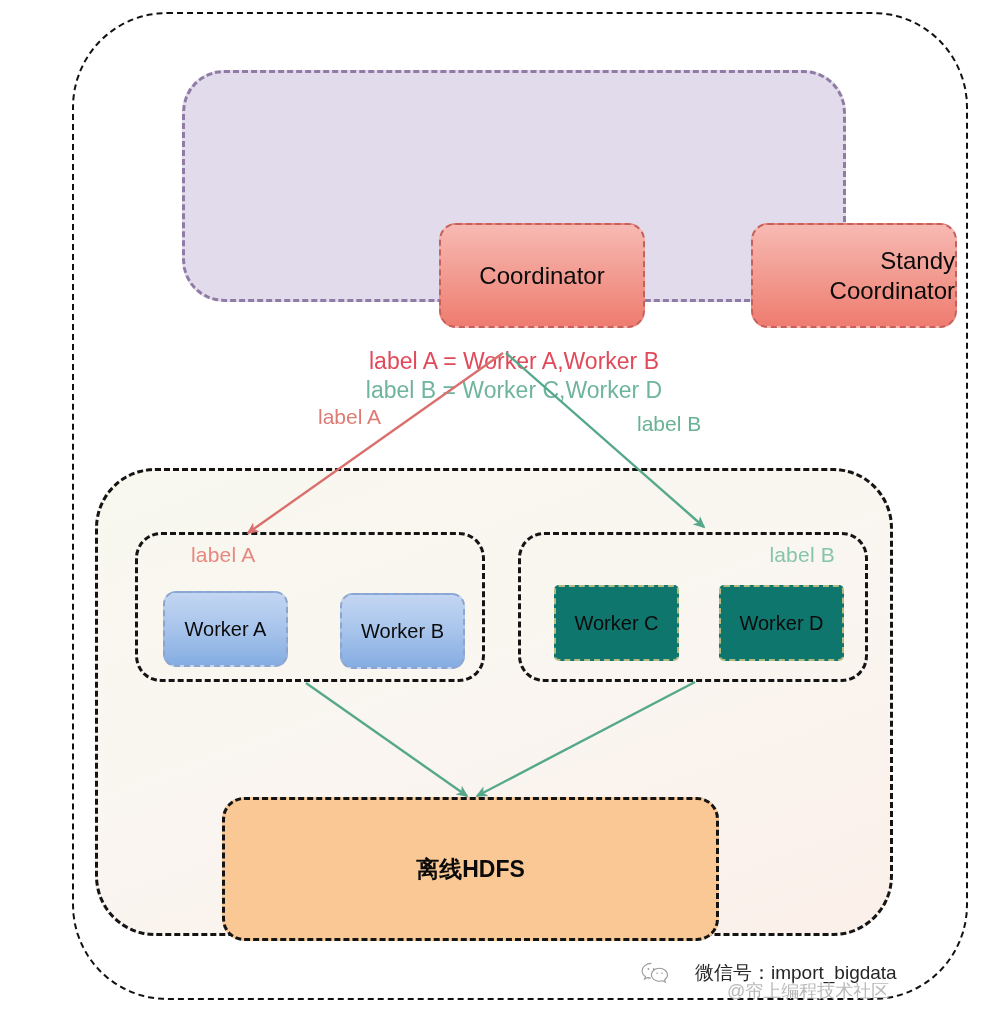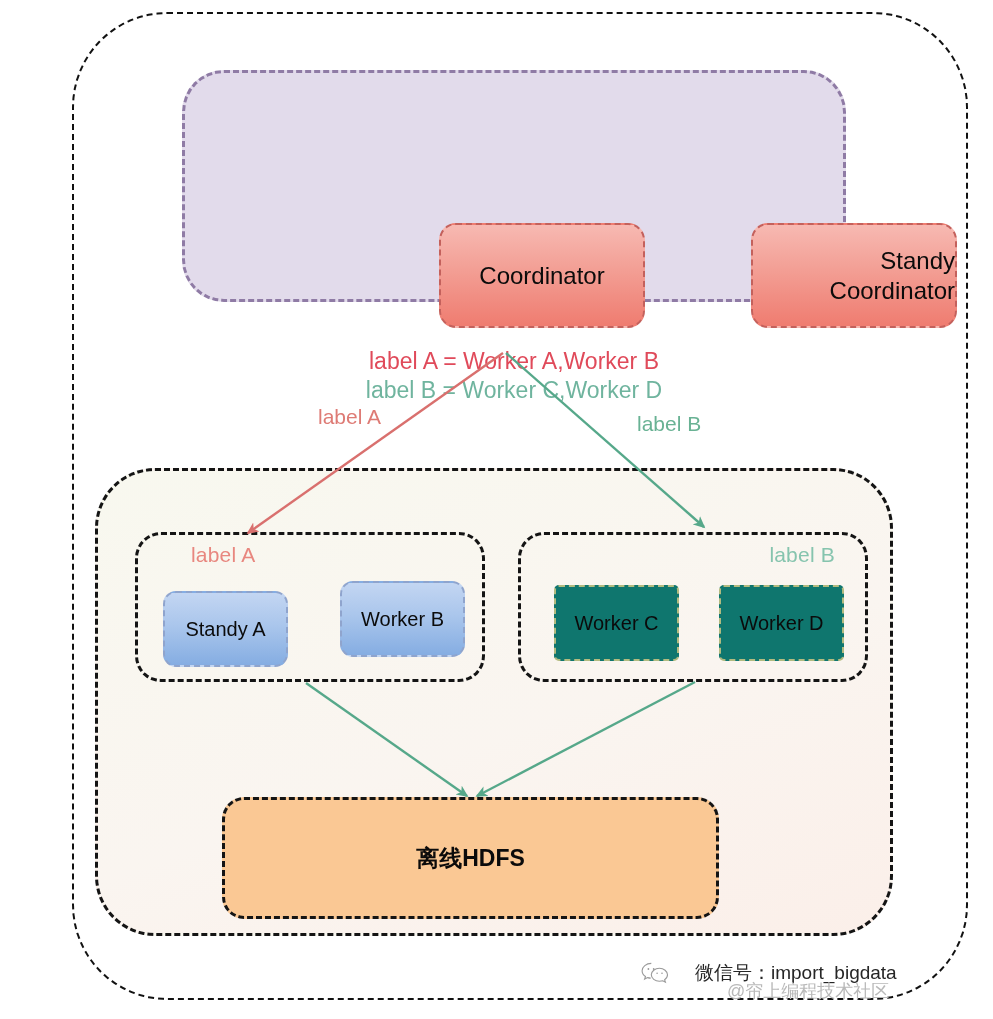--- a/index.html
+++ b/index.html
@@ -111,29 +111,29 @@
     border: 2px dashed #8fa4cd;
     border-radius: 13px;
     background: linear-gradient(180deg, #c3d6f2 0%, #aac6ec 45%, #85ade2 100%);
   }
   .worker-node.green {
     border: 2px dashed #b3bb80;
     border-radius: 5px;
     background: #0f766e;
   }
   .worker-a { left: 163px; top: 591px; }
-  .worker-b { left: 340px; top: 581px; }
+  .worker-b { left: 340px; top: 593px; }
   .worker-c { left: 554px; top: 585px; }
   .worker-d { left: 719px; top: 585px; text-align: right; }
 
   .hdfs-node {
     left: 222px;
     top: 797px;
     width: 497px;
-    height: 122px;
+    height: 144px;
     border: 3px dashed #141414;
     border-radius: 22px;
     background: #fac894;
     font-size: 23px;
     font-weight: 600;
   }
 
   
   .legend {
     position: absolute;
@@ -213,21 +213,21 @@
   <div class="cluster-container"></div>
 
   <div class="label-group group-a">
     <span class="group-tag tag-a">label A</span>
   </div>
 
   <div class="label-group group-b">
     <span class="group-tag tag-b">label B</span>
   </div>
 
-  <div class="node worker-node blue worker-a">Standy A</div>
+  <div class="node worker-node blue worker-a">Worker A</div>
   <div class="node worker-node blue worker-b">Worker B</div>
   <div class="node worker-node green worker-c">Worker C</div>
   <div class="node worker-node green worker-d">Worker D</div>
 
   <div class="node hdfs-node">离线HDFS</div>
 
   <svg id="arrows" viewBox="0 0 993 1019" xmlns="http://www.w3.org/2000/svg">
     <defs>
       <marker id="head-red" viewBox="0 0 10 10" refX="8.2" refY="5" markerWidth="5.2" markerHeight="5.2" orient="auto-start-reverse">
         <path d="M0,0.6 L9.6,5 L0,9.4 L2.6,5 Z" fill="#d9706e"></path>

